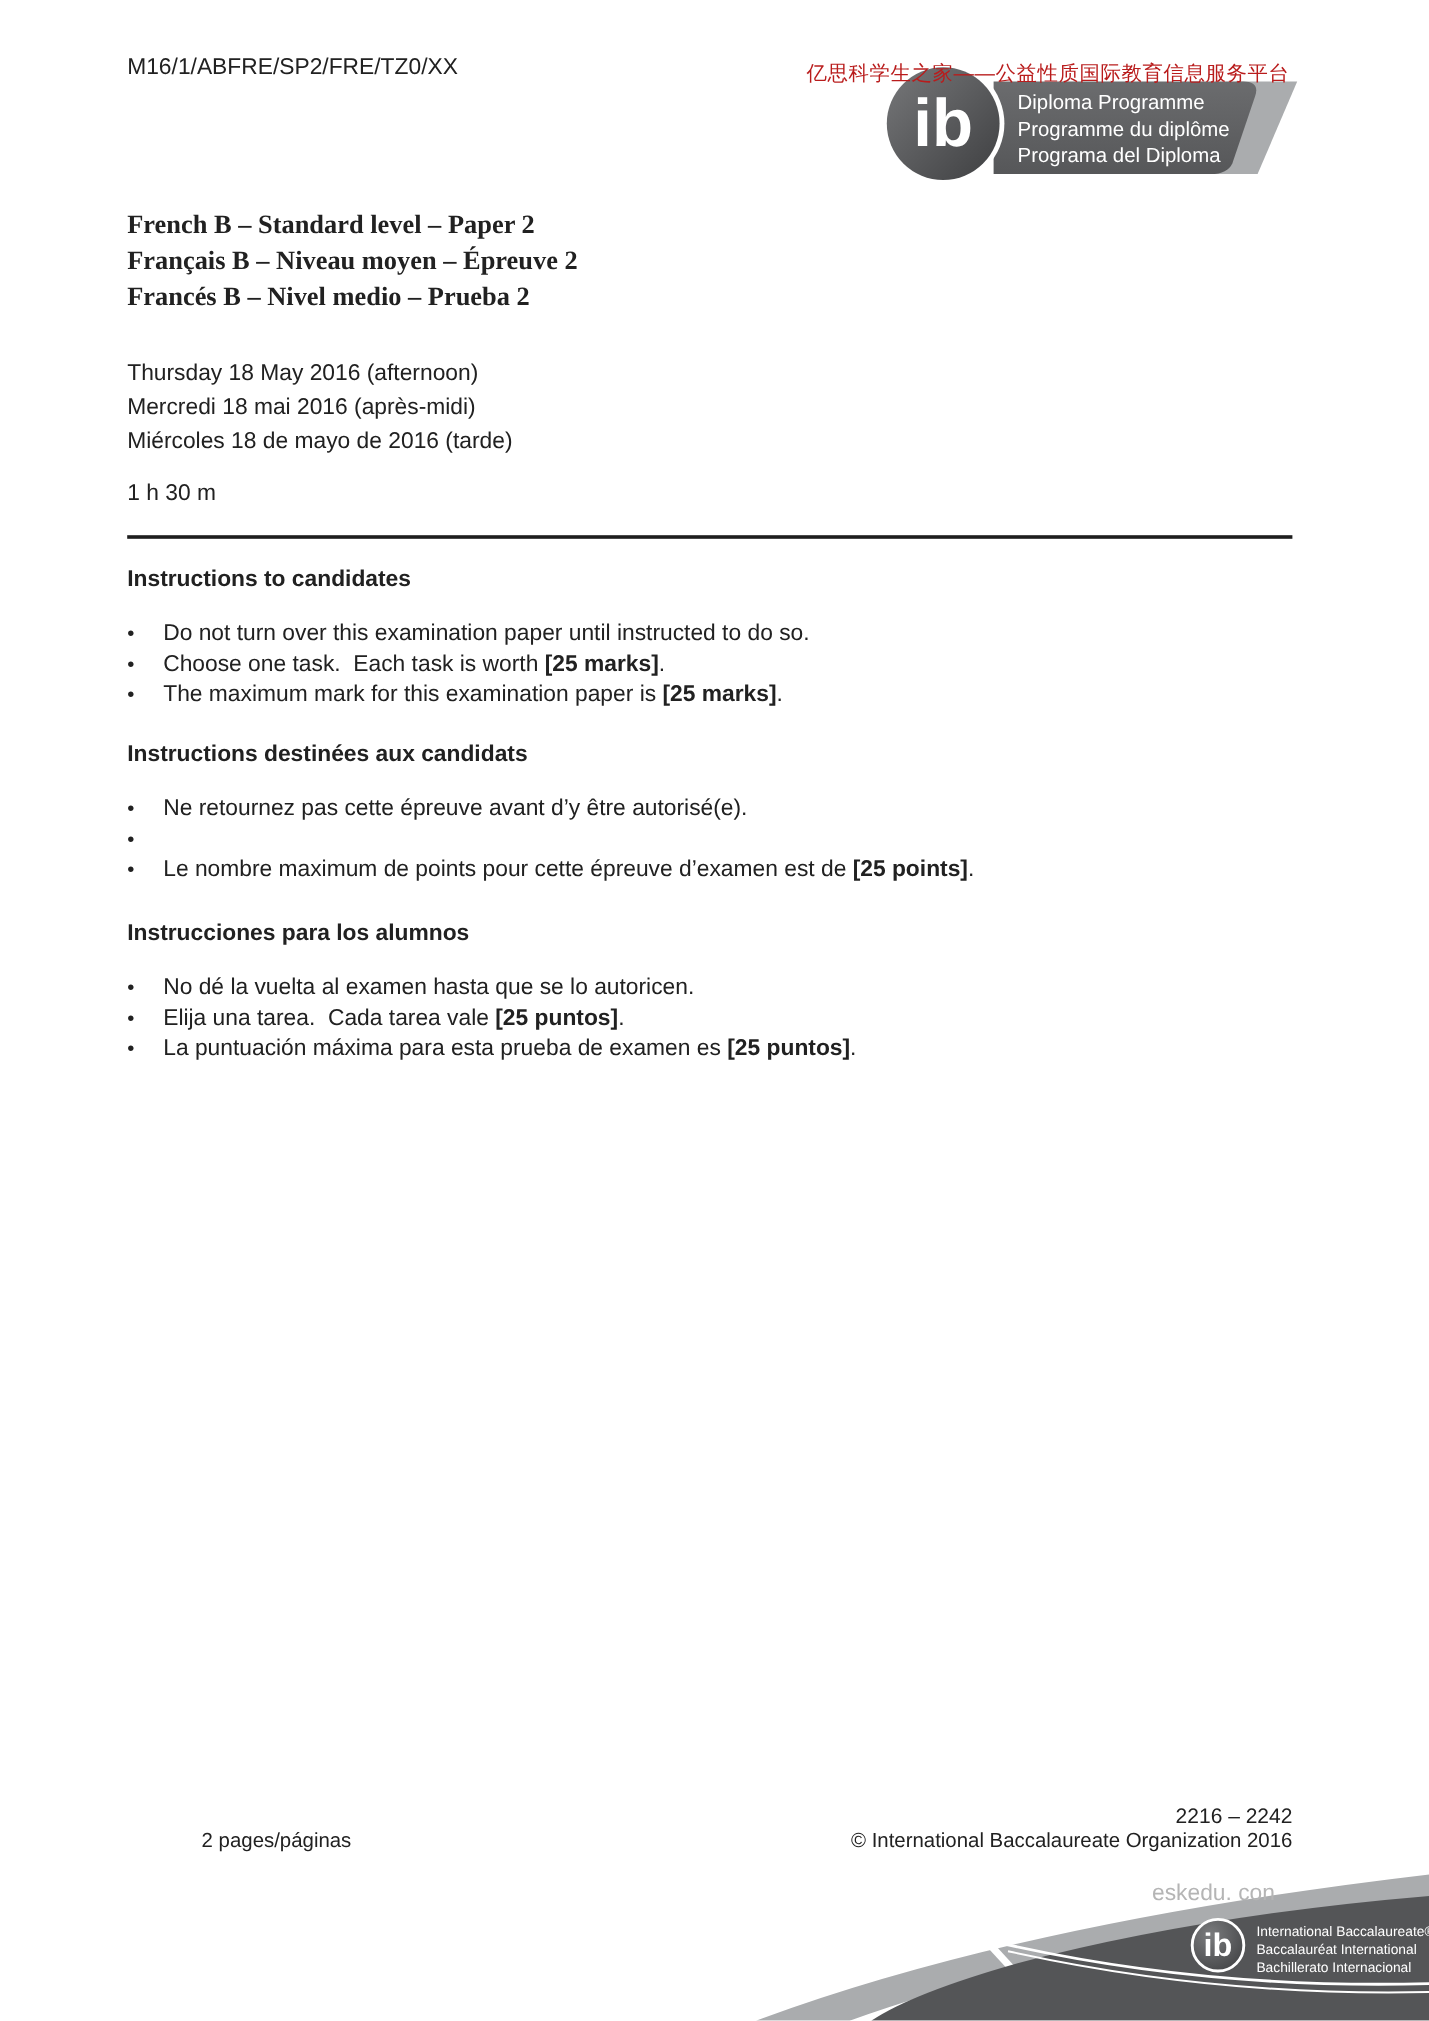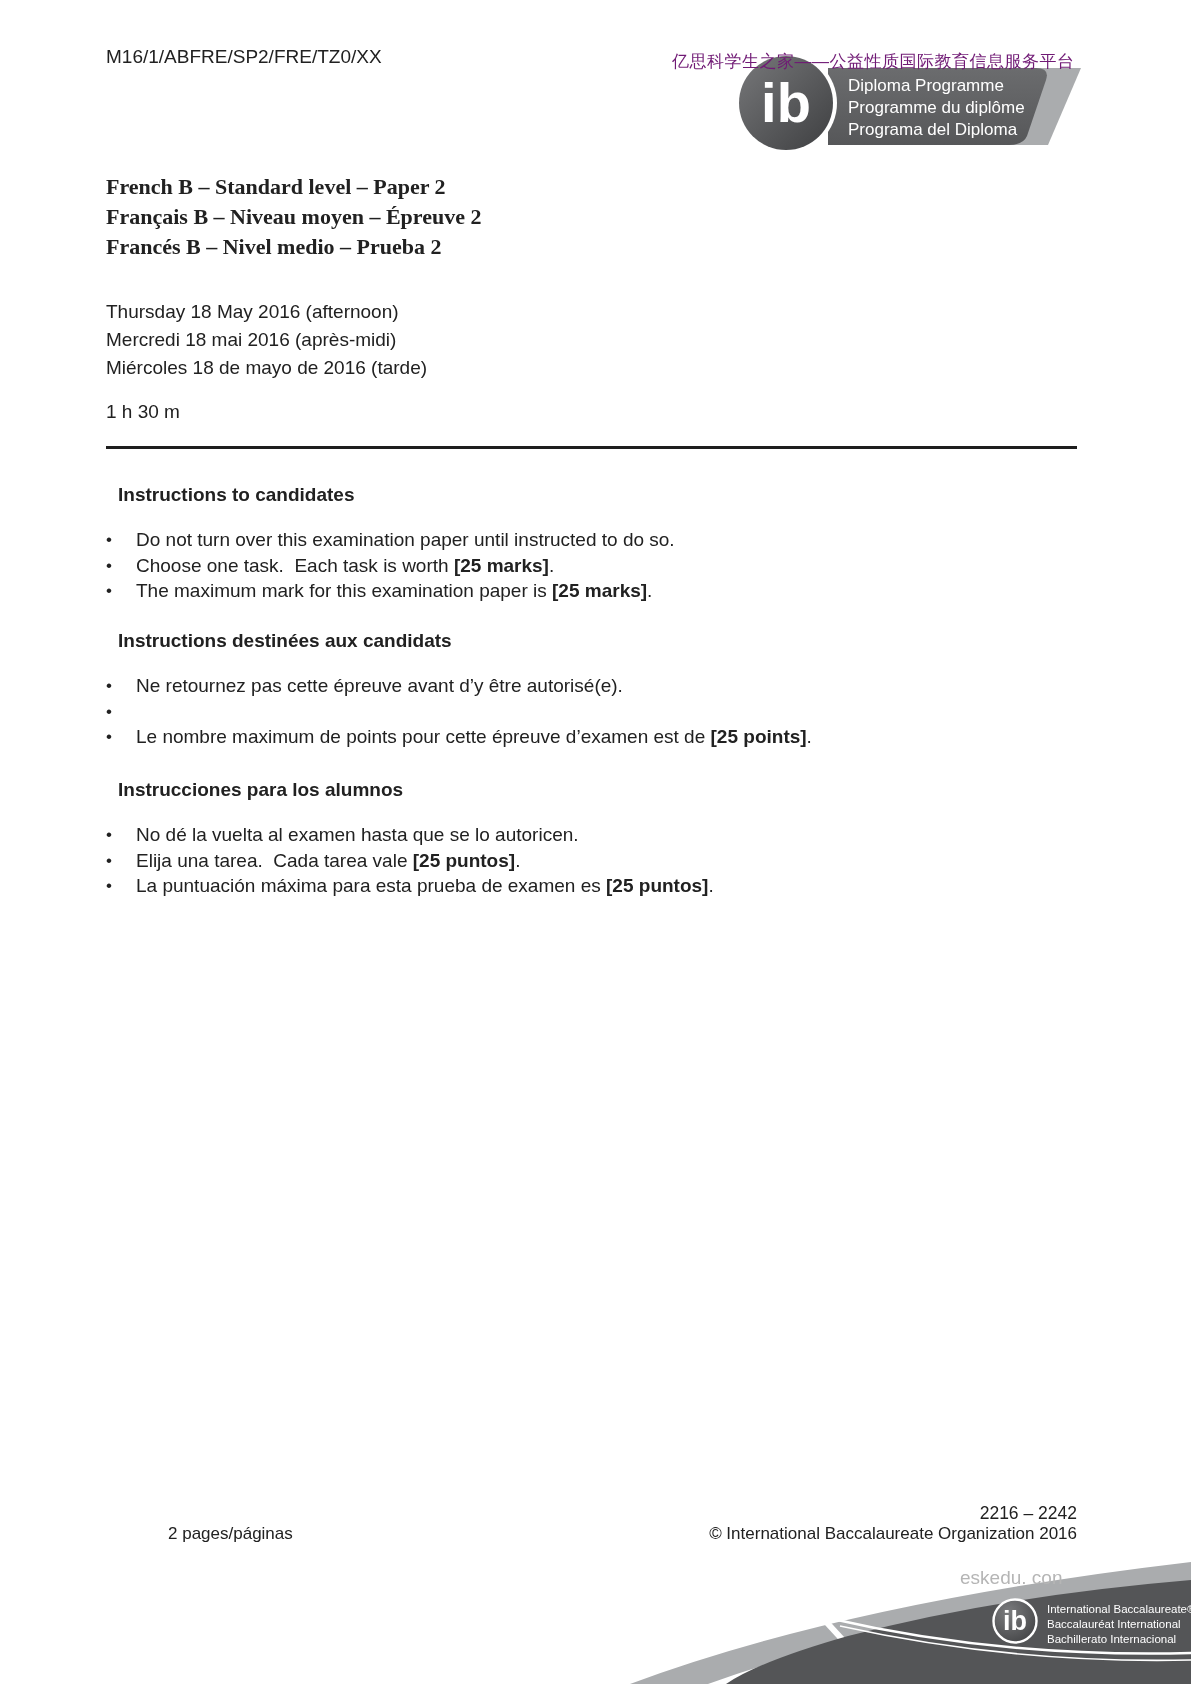--- a/index.html
+++ b/index.html
@@ -3,30 +3,30 @@
 <meta charset="utf-8">
 <style>
   html,body{margin:0;padding:0;}
   body{
     width:1191px;height:1684px;position:relative;background:#ffffff;
     font-family:"Liberation Sans", sans-serif;color:#212121;overflow:hidden;
   }
   .abs{position:absolute;}
   .pre{white-space:pre-wrap;}
   #paper-code{top:46px;left:106px;font-size:19px;}
-  #wm-top{top:50px;left:672px;font-size:17px;color:#701a75;letter-spacing:.5px;z-index:5;}
+  #wm-top{top:50px;left:672px;font-size:17px;color:#b91c1c;letter-spacing:.5px;z-index:5;}
   #title-block{top:172px;left:106px;font-size:22px;font-weight:bold;line-height:30px;font-family:Liberation Serif, serif;}
   #date-block{top:298px;left:106px;font-size:19px;line-height:28px;}
   #duration{top:401px;left:106px;font-size:19px;}
   #rule{top:446px;left:106px;width:971px;height:3px;background:#1e1e1e;}
   .section{left:106px;width:971px;}
   #sec-en{top:472px;}
   #sec-fr{top:618px;}
   #sec-es{top:767px;}
-  .section h2{margin:12px;font-size:19px;font-weight:bold;line-height:22px;}
+  .section h2{margin:0;font-size:19px;font-weight:bold;line-height:22px;}
   .bullets{margin-top:21px;}
   .bullet-row{display:flex;align-items:flex-start;line-height:25.5px;font-size:19px;}
   .bullet-glyph{width:30px;flex:0 0 30px;font-size:17px;}
   .b{font-weight:bold;}
   #footer-ref{top:1503px;right:114px;font-size:17.5px;text-align:right;}
   #footer-copy{top:1524px;right:114px;font-size:17px;text-align:right;}
   #footer-pages{top:1524px;left:168px;font-size:17px;}
   #wm-bottom{top:1567px;left:960px;font-size:19px;color:#b5b5b5;z-index:6;}
   #header-art{top:52px;left:700px;z-index:1;}
   #footer-art{top:1560px;left:600px;z-index:1;}

